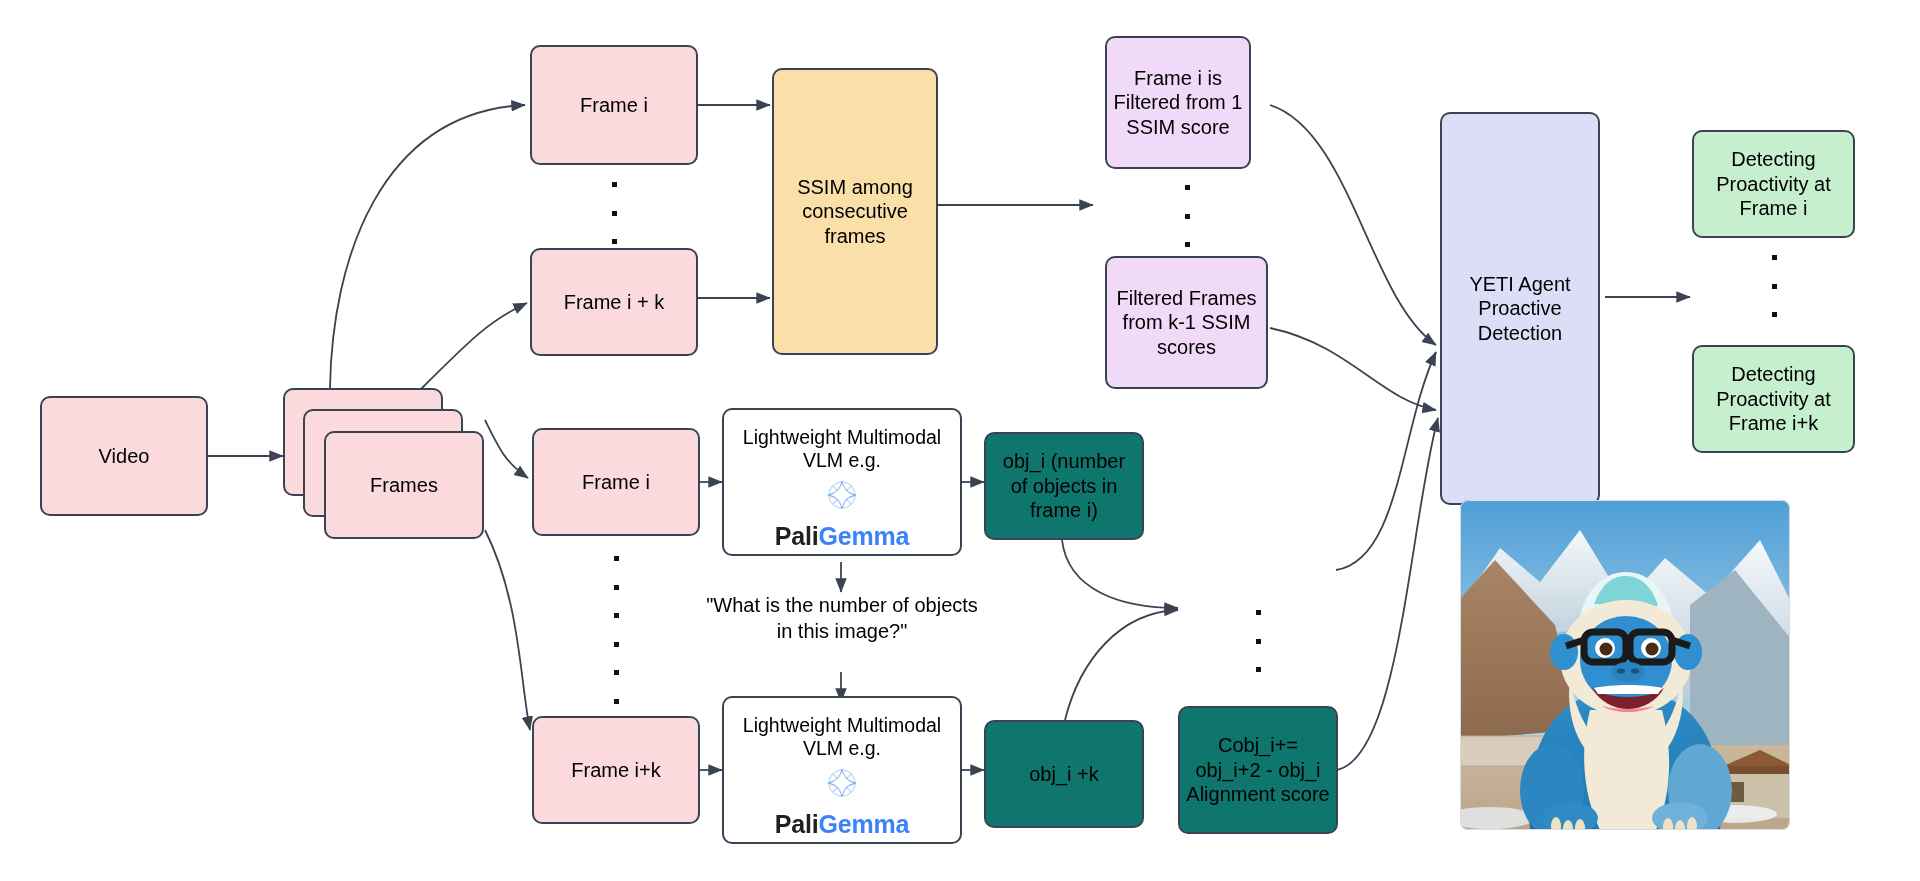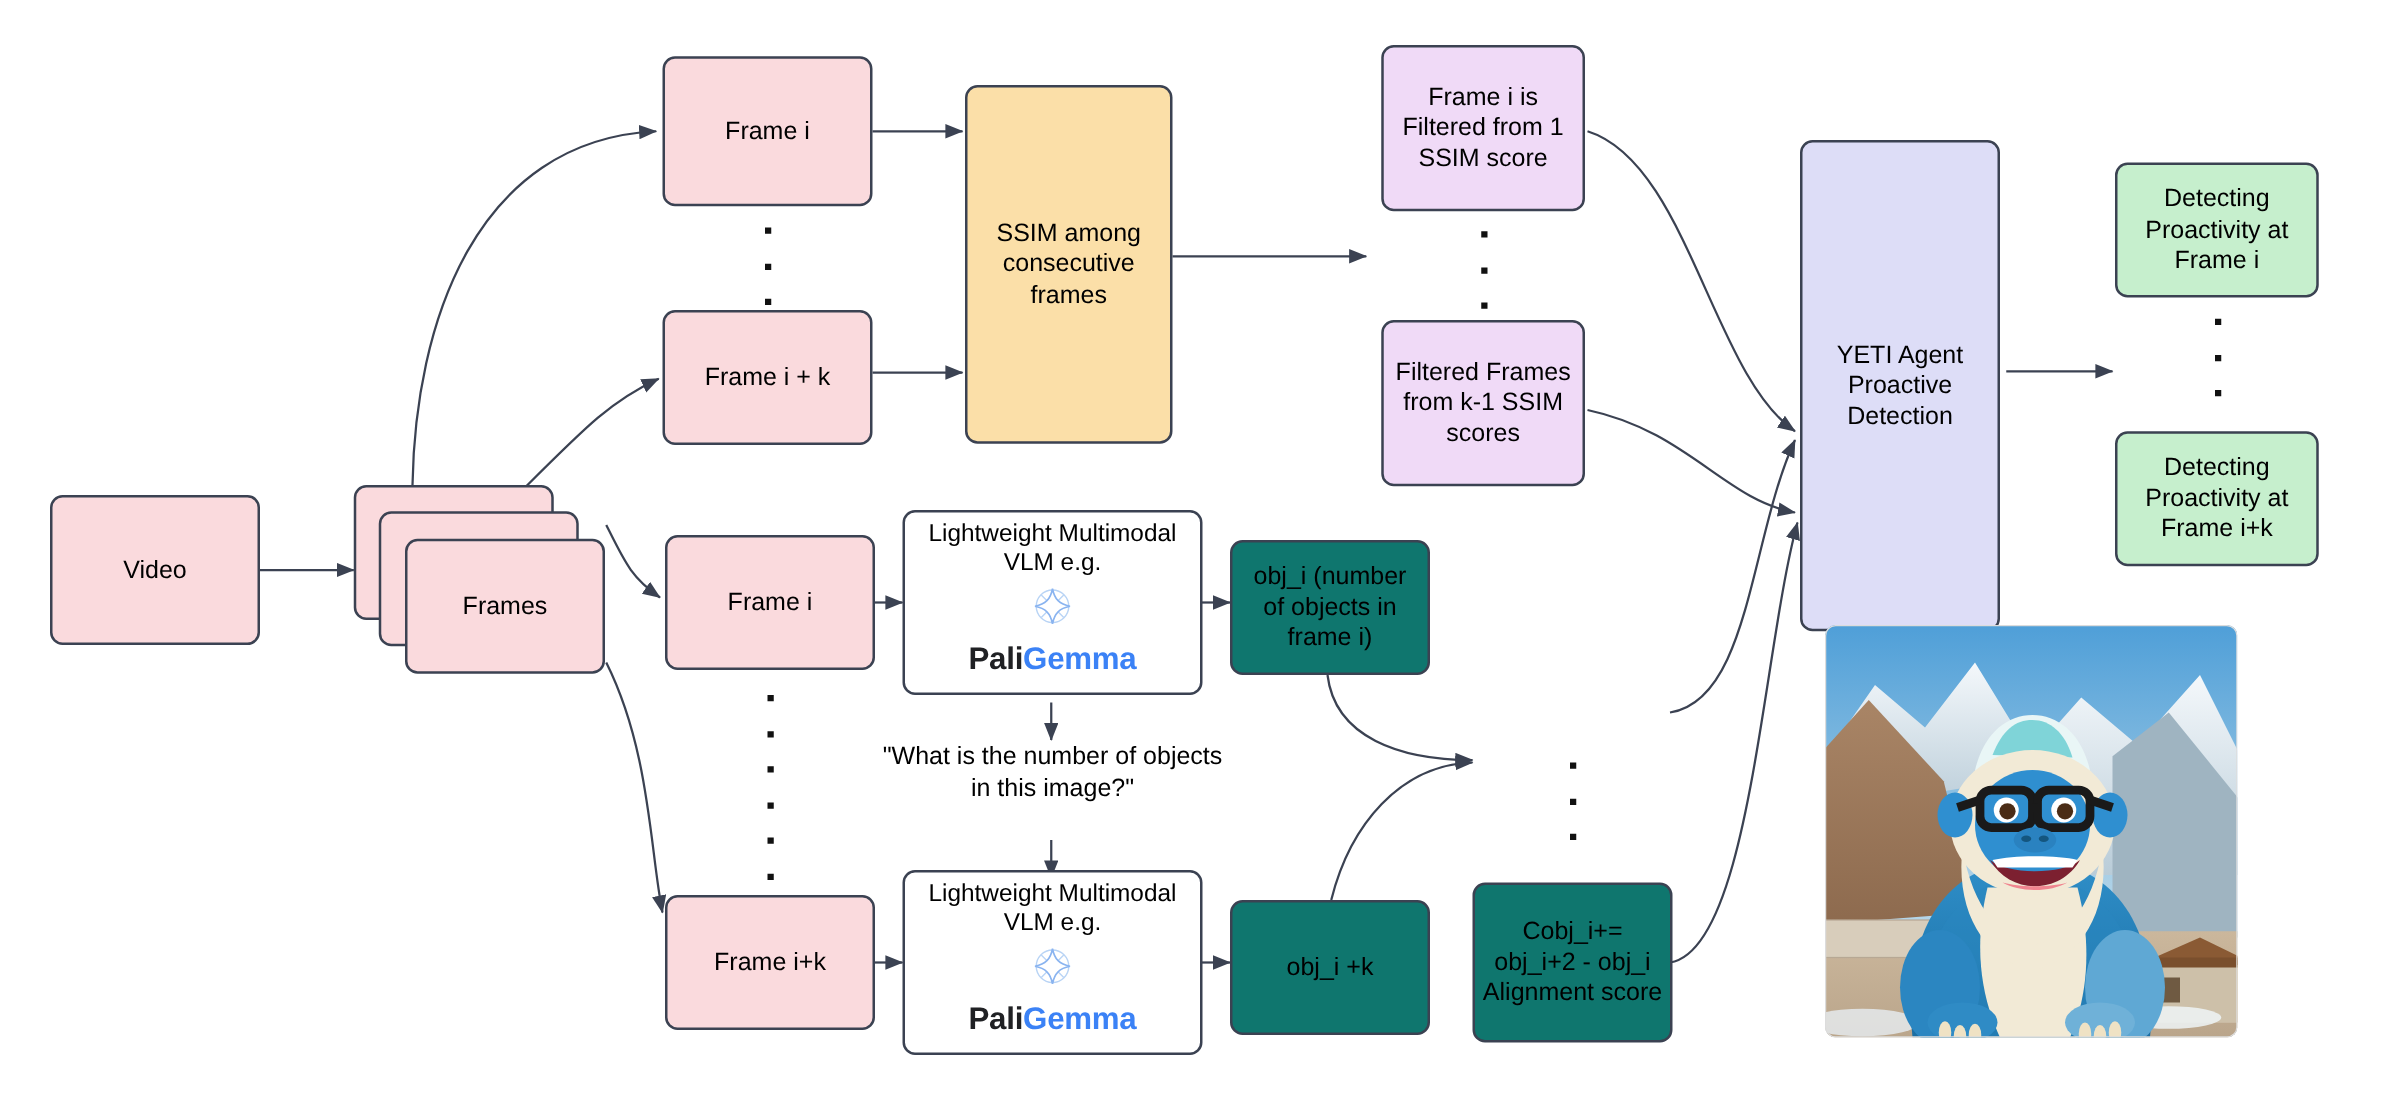--- a/index.html
+++ b/index.html
@@ -22,21 +22,21 @@
   .stack{position:absolute;}
   .stack .card{position:absolute;box-sizing:border-box;border:2px solid #3b4252;border-radius:10px;background:#fadadd;}
   .stack .lbl{position:absolute;display:flex;align-items:center;justify-content:center;
                font-size:20px;width:100%;height:100%;}
 
   .vdots{position:absolute;display:flex;flex-direction:column;align-items:center;justify-content:space-between;}
   .vdots i{display:block;width:5px;height:5px;background:#111;}
 
   .qtext{position:absolute;text-align:center;font-size:20px;line-height:1.3;}
 
-  .vlm{flex-direction:column;justify-content:flex-start;padding-top:6px;}
+  .vlm{flex-direction:column;justify-content:flex-start;padding-top:16px;}
   .vlm .t1{font-size:19.5px;line-height:1.2;}
   .vlm .logo{margin-top:2px;}
   .vlm .wm{font-size:25px;font-weight:600;letter-spacing:-0.2px;margin-top:1px;}
   .wm .a{color:#202124;}
   .wm .b{color:#3b82f6;}
 
   .yeti-photo{position:absolute;border-radius:8px;overflow:hidden;}
 </style>
 </head>
 <body>
@@ -119,21 +119,21 @@
   </div>
 
   <div class="node pink" style="left:530px;top:248px;width:168px;height:108px;">
     <span>Frame i + k</span>
   </div>
 
   <div class="node orange" style="left:772px;top:68px;width:166px;height:287px;">
     <span>SSIM among consecutive frames</span>
   </div>
 
-  <div class="node purple" style="left:1105px;top:36px;width:163px;height:133px;">
+  <div class="node purple" style="left:1105px;top:36px;width:146px;height:133px;">
     <span>Frame i is Filtered from 1 SSIM score</span>
   </div>
 
   <div class="vdots" style="left:1184px;top:185px;width:6px;height:62px;">
     <i></i>
       <i></i>
       <i></i>
   </div>
 
   <div class="node purple" style="left:1105px;top:256px;width:163px;height:133px;">

